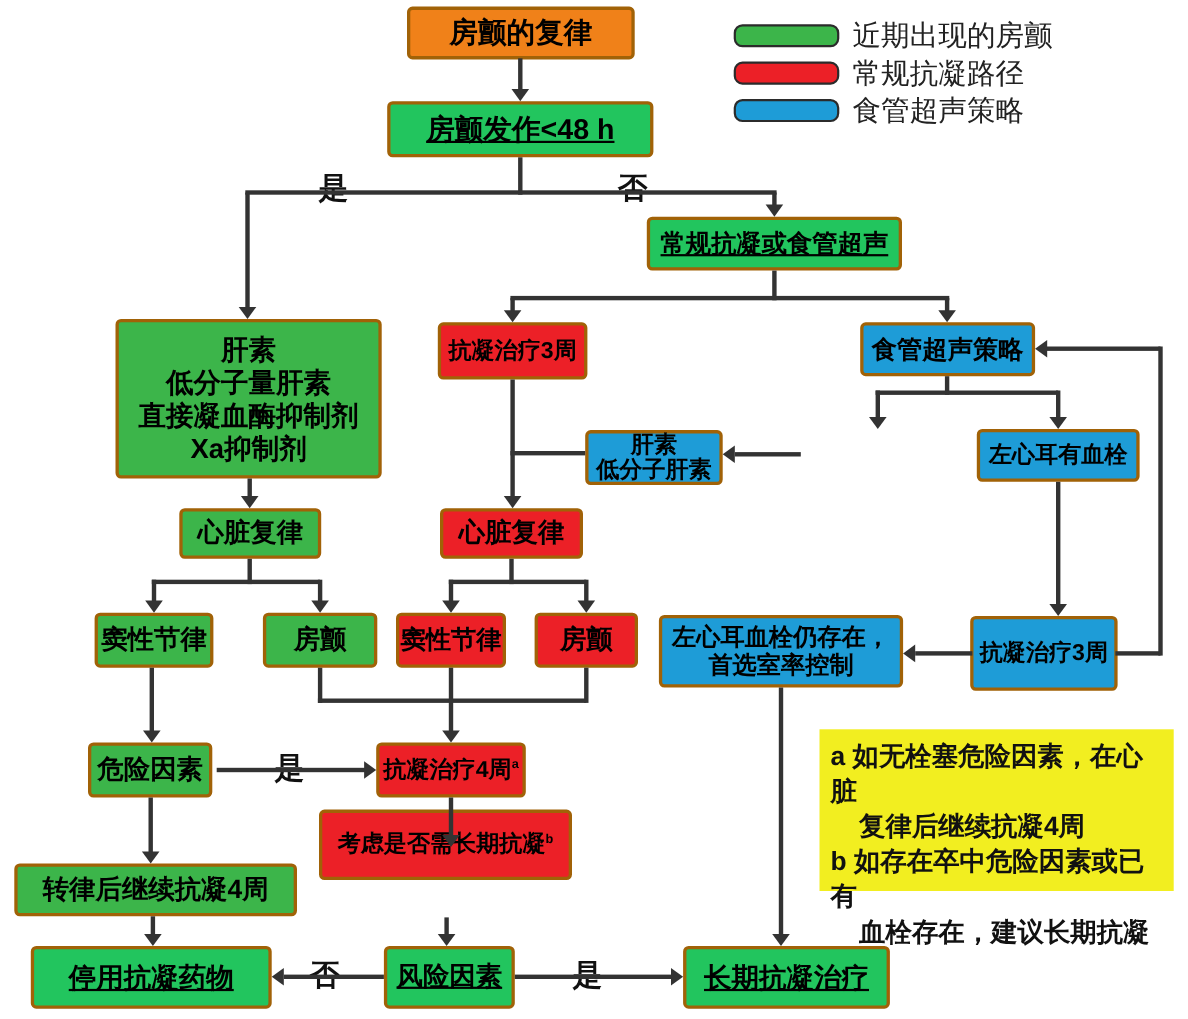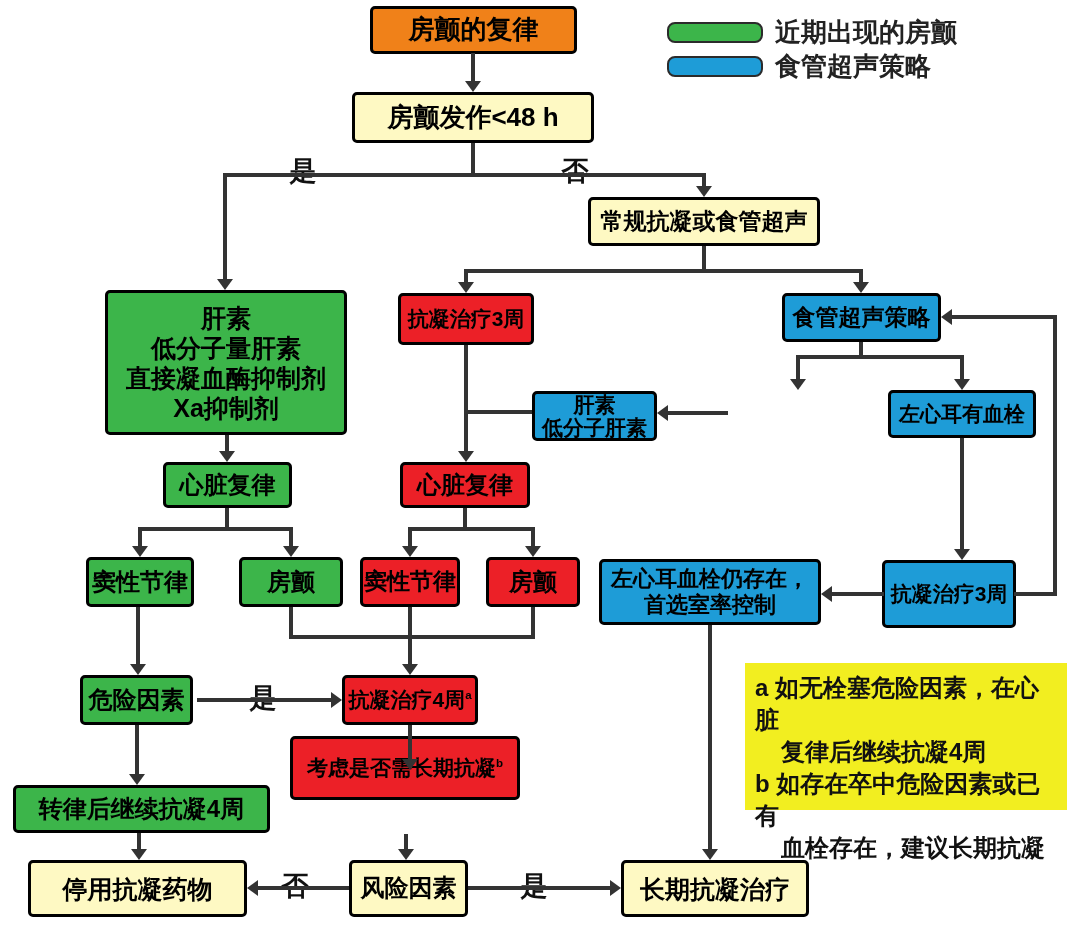--- a/index.html
+++ b/index.html
@@ -1,52 +1,56 @@
 <!DOCTYPE html>
 <html><head>
 <meta charset="utf-8">
 <style>
   html,body{margin:0;padding:0;background:#fff;}
   .stage{position:relative;width:1080px;height:926px;background:#fff;overflow:hidden;
          font-family:"Liberation Sans", sans-serif;color:#000;}
-  .node{position:absolute;box-sizing:border-box;border:3px solid #000000;border-radius:5px;
+  .node{position:absolute;box-sizing:border-box;border:3px solid #a16207;border-radius:5px;
         display:flex;flex-direction:column;align-items:center;justify-content:center;
         text-align:center;font-weight:600;line-height:1.2;white-space:nowrap;}
   .green{background:#3cb54a;}
   .red{background:#ec2027;}
   .blue{background:#1e9cd7;}
-  .yellow{background:#fef9c3;}
+  .yellow{background:#22c55e;text-decoration:underline;}
   .orange{background:#f08119;}
   .hl{position:absolute;height:4px;background:#333;}
   .vl{position:absolute;width:4px;background:#333;}
   .ad{position:absolute;width:0;height:0;border-left:8px solid transparent;border-right:8px solid transparent;border-top:11px solid #333;}
   .al{position:absolute;width:0;height:0;border-top:8px solid transparent;border-bottom:8px solid transparent;border-right:11px solid #333;}
   .ar{position:absolute;width:0;height:0;border-top:8px solid transparent;border-bottom:8px solid transparent;border-left:11px solid #333;}
   .elabel{position:absolute;font-size:27px;color:#111;text-align:center;width:36px;font-weight:600;}
   .legend{position:absolute;left:667px;top:22px;}
   .lrow{display:flex;align-items:center;height:21px;margin-bottom:13px;}
   .sw{width:96px;height:21px;box-sizing:border-box;border:2px solid #2b2b2b;border-radius:8px;}
   .sw.g{background:#3cb54a;} .sw.r{background:#ec2027;} .sw.b{background:#1e9cd7;}
-  .lrow span{margin-left:12px;font-size:26px;color:#222;font-weight:700;white-space:nowrap;}
+  .lrow span{margin-left:12px;font-size:26px;color:#222;font-weight:400;white-space:nowrap;}
   .note{position:absolute;left:745px;top:663px;width:322px;height:147px;box-sizing:border-box;
         background:#f2ee20;padding:9px 10px;font-size:24px;font-weight:600;line-height:32px;color:#111;}
   .note .ind{padding-left:26px;}
   sup{font-size:0.55em;vertical-align:super;}
 </style>
 </head>
 <body>
 
 <div class="stage">
 
   <div class="legend">
     <div class="lrow">
       <div class="sw g"></div>
       <span>近期出现的房颤</span>
     </div>
     <div class="lrow">
+      <div class="sw r"></div>
+      <span>常规抗凝路径</span>
+    </div>
+    <div class="lrow">
       <div class="sw b"></div>
       <span>食管超声策略</span>
     </div>
   </div>
 
   <div class="node orange" style="left:370px;top:6px;width:207px;height:48px;font-size:26px">
       <span>房颤的复律</span>
     </div>
 
   <div class="node yellow" style="left:352px;top:92px;width:242px;height:51px;font-size:26px">

